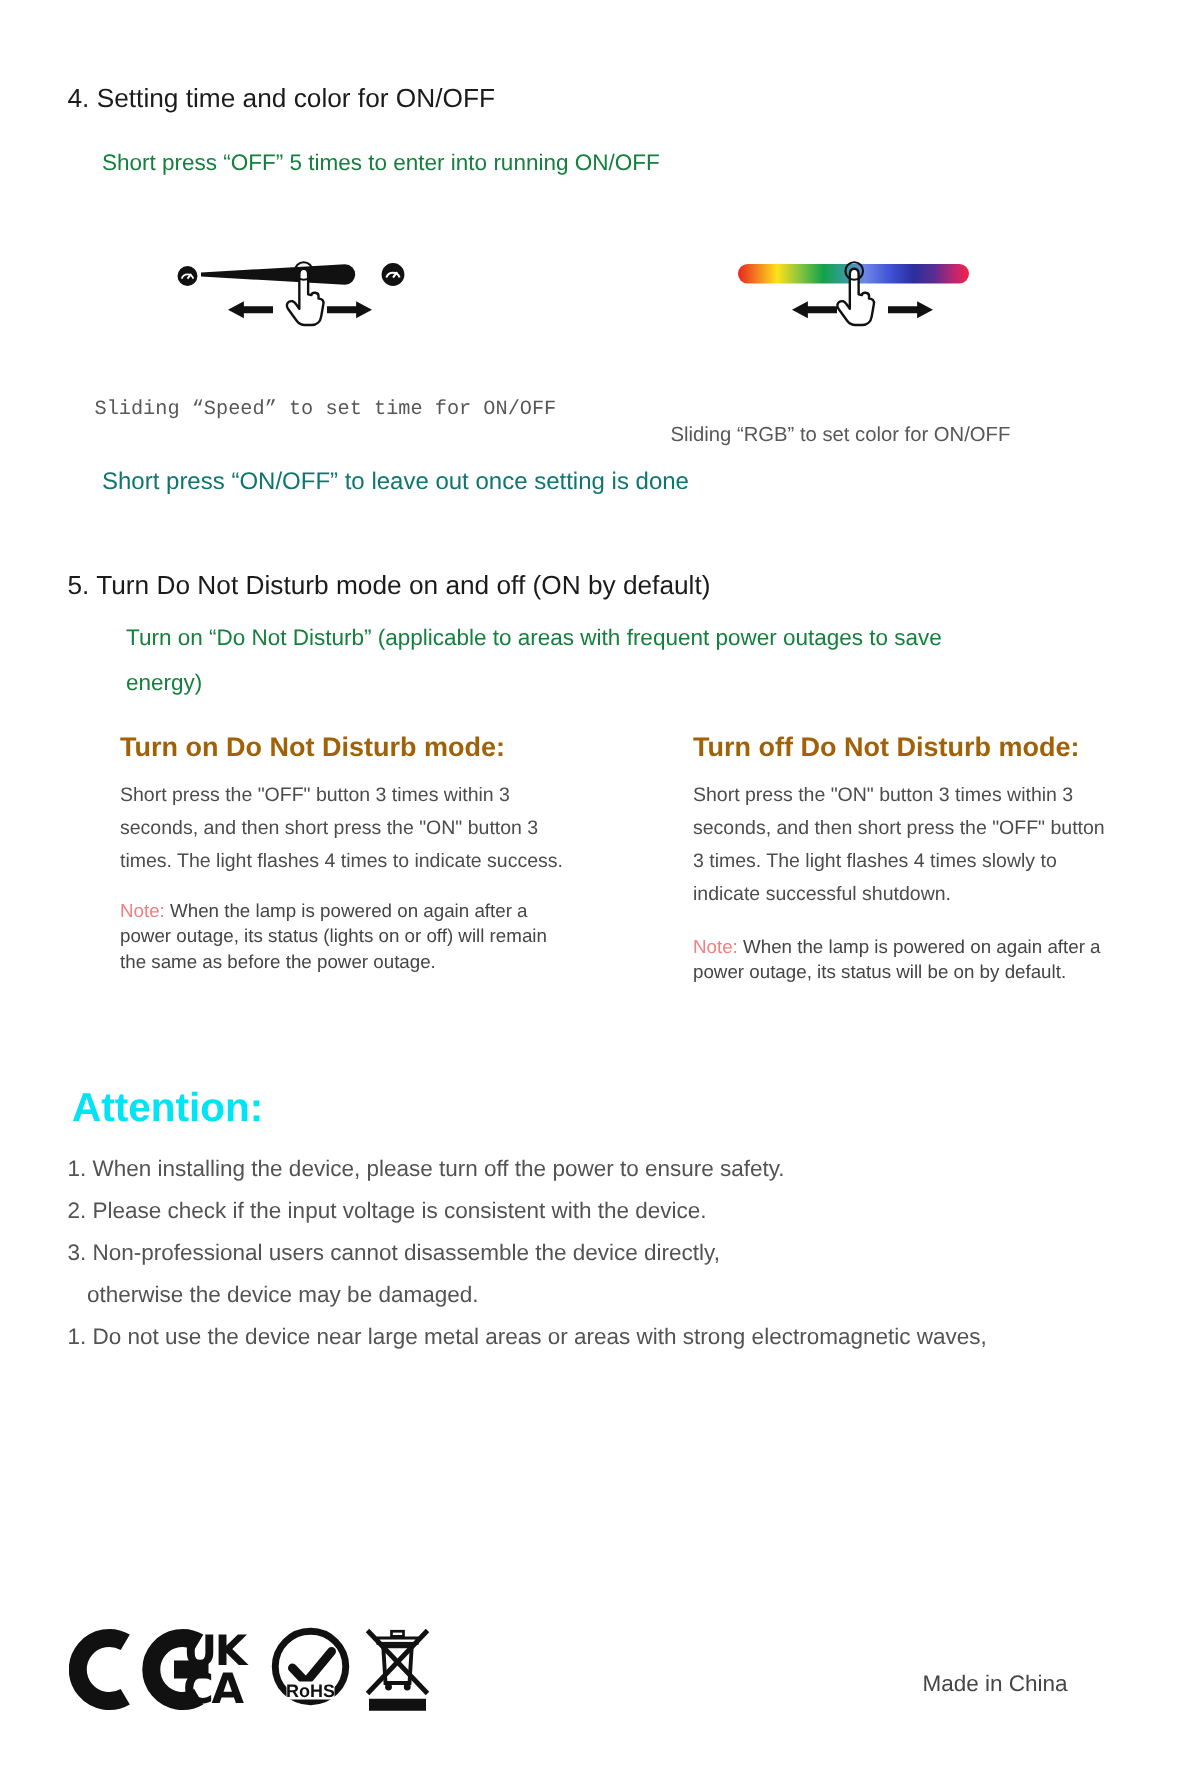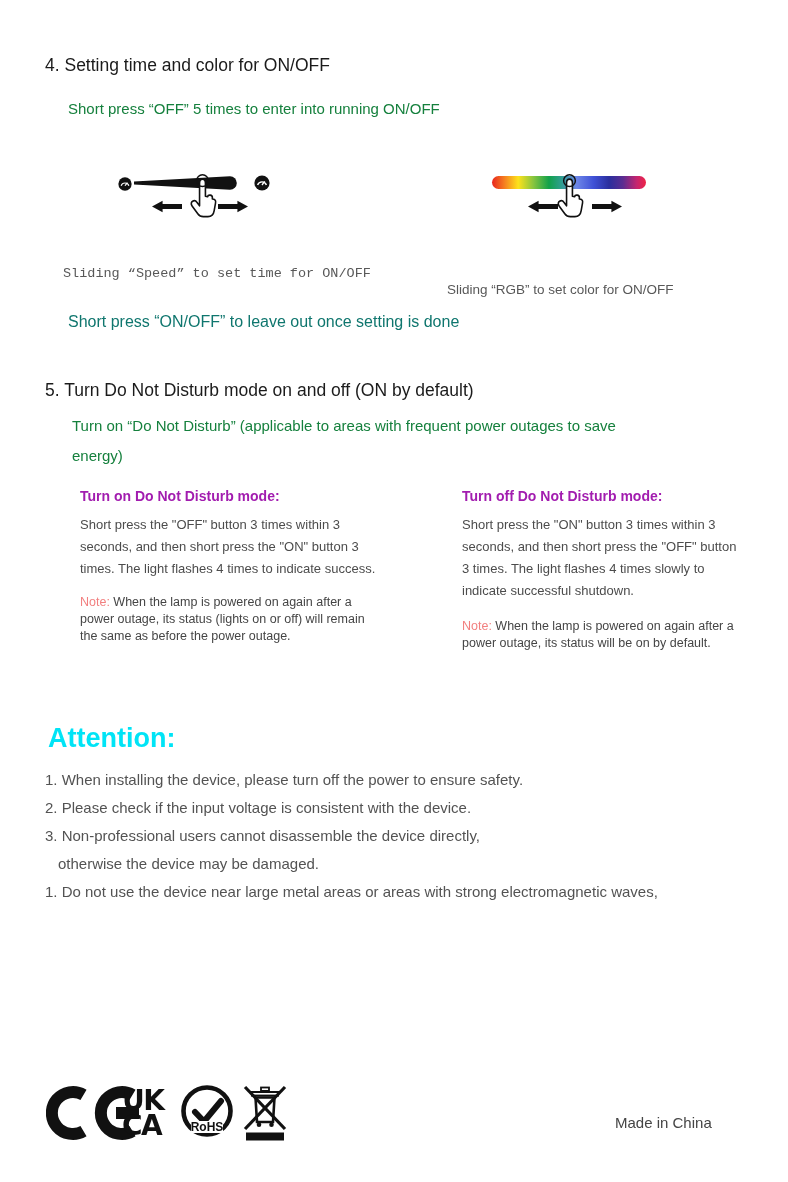--- a/index.html
+++ b/index.html
@@ -11,21 +11,21 @@
     color:#1c1c1c;
     overflow:hidden;
     margin:0 auto;
   }
   .abs{position:absolute;}
   .sec-heading{font-size:17.5px;font-weight:normal;color:#1b1b1b;}
   .body-text{font-size:15px;color:#15803d;}
   .caption{font-size:13.5px;color:#585858;}
   .done-line{font-size:16px;font-weight:400;color:#0f766e;}
   .col{width:302px;}
-  .col-heading{font-size:14px;font-weight:bold;color:#a21caf;margin:0 0 10px 0;}
+  .col-heading{font-size:18px;font-weight:bold;color:#a16207;margin:0 0 10px 0;}
   .col-body{font-size:13px;color:#4c4c4c;line-height:22px;margin:0;}
   .col-note{font-size:12.5px;color:#454545;line-height:16.8px;margin:14px 0 0 0;}
   .note-label{color:#f28080;}
   .attention-heading{font-size:27px;font-weight:bold;}
   .att-item{font-size:15px;color:#535353;line-height:28px;}
   .att-line2{padding-left:13px;}
   .made-in{font-size:15px;color:#454545;}
   .fig{position:absolute;width:170px;height:62px;}
   .fig svg,.fig div{position:absolute;}
   .rgb-bar{
@@ -82,21 +82,21 @@
       <path fill="#fff" stroke="#111" stroke-width="1.8" stroke-linejoin="round" d="M13 12 C13 9.2 14.5 7.8 16.3 7.8 C18.1 7.8 19.6 9.2 19.6 12 L19.6 27 L22 27.6 C22.6 24.8 27.4 25.4 27.4 28.2 L27.4 30.2 C30 30.2 31.6 31.8 31 34.4 L29.4 43.6 C28.8 47.4 26 50 22.4 50 L17.2 50 C14.6 50 12.6 49 11 46.8 L4.6 38 C3 35.8 3.6 33.6 5.2 32.6 C6.8 31.6 8.9 32.1 10 33.7 L13 37.8 Z"></path>
       <circle cx="16.3" cy="9.5" r="6.6" fill="none" stroke="#111" stroke-width="1.6"></circle>
     </svg>
   </div>
 
   <div class="abs caption" style="left:63px;top:266px;font-family:Liberation Mono, monospace;">Sliding “Speed” to set time for ON/OFF</div>
   <div class="abs caption" style="left:447px;top:282px;">Sliding “RGB” to set color for ON/OFF</div>
   <div class="abs done-line" style="left:68px;top:313px;">Short press “ON/OFF” to leave out once setting is done</div>
 
   <div class="abs sec-heading" style="left:45px;top:380px;">5. Turn Do Not Disturb mode on and off (ON by default)</div>
-  <div class="abs body-text" style="left:72px;top:411px;width:640px;line-height:30px;">
+  <div class="abs body-text" style="left:84px;top:411px;width:640px;line-height:30px;">
     <div>Turn on “Do Not Disturb” (applicable to areas with frequent power outages to save</div>
     <div>energy)</div>
   </div>
 
   <div class="abs col" style="left:80px;top:488px;">
     <p class="col-heading">Turn on Do Not Disturb mode:</p>
     <p class="col-body">Short press the "OFF" button 3 times within 3 seconds, and then short press the "ON" button 3 times. The light flashes 4 times to indicate success.</p>
     <p class="col-note"><span class="note-label">Note:</span><span> When the lamp is powered on again after a power outage, its status (lights on or off) will remain the same as before the power outage.</span></p>
   </div>
 

